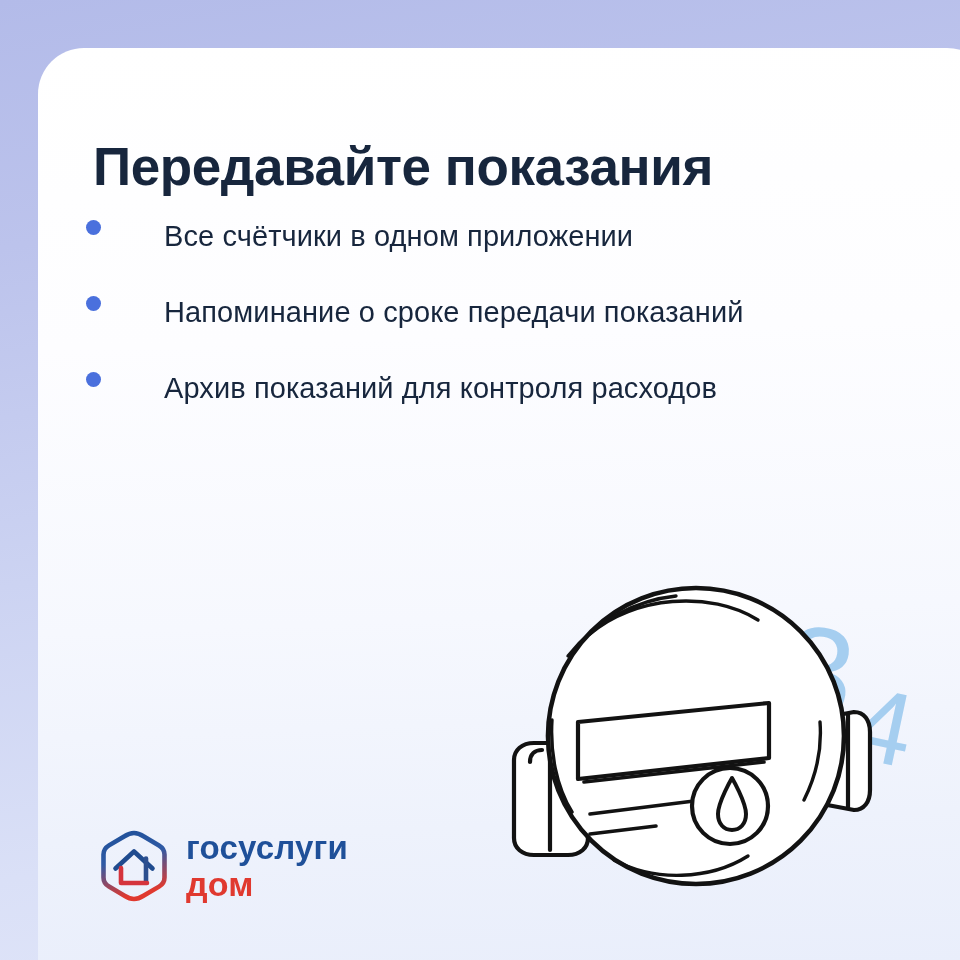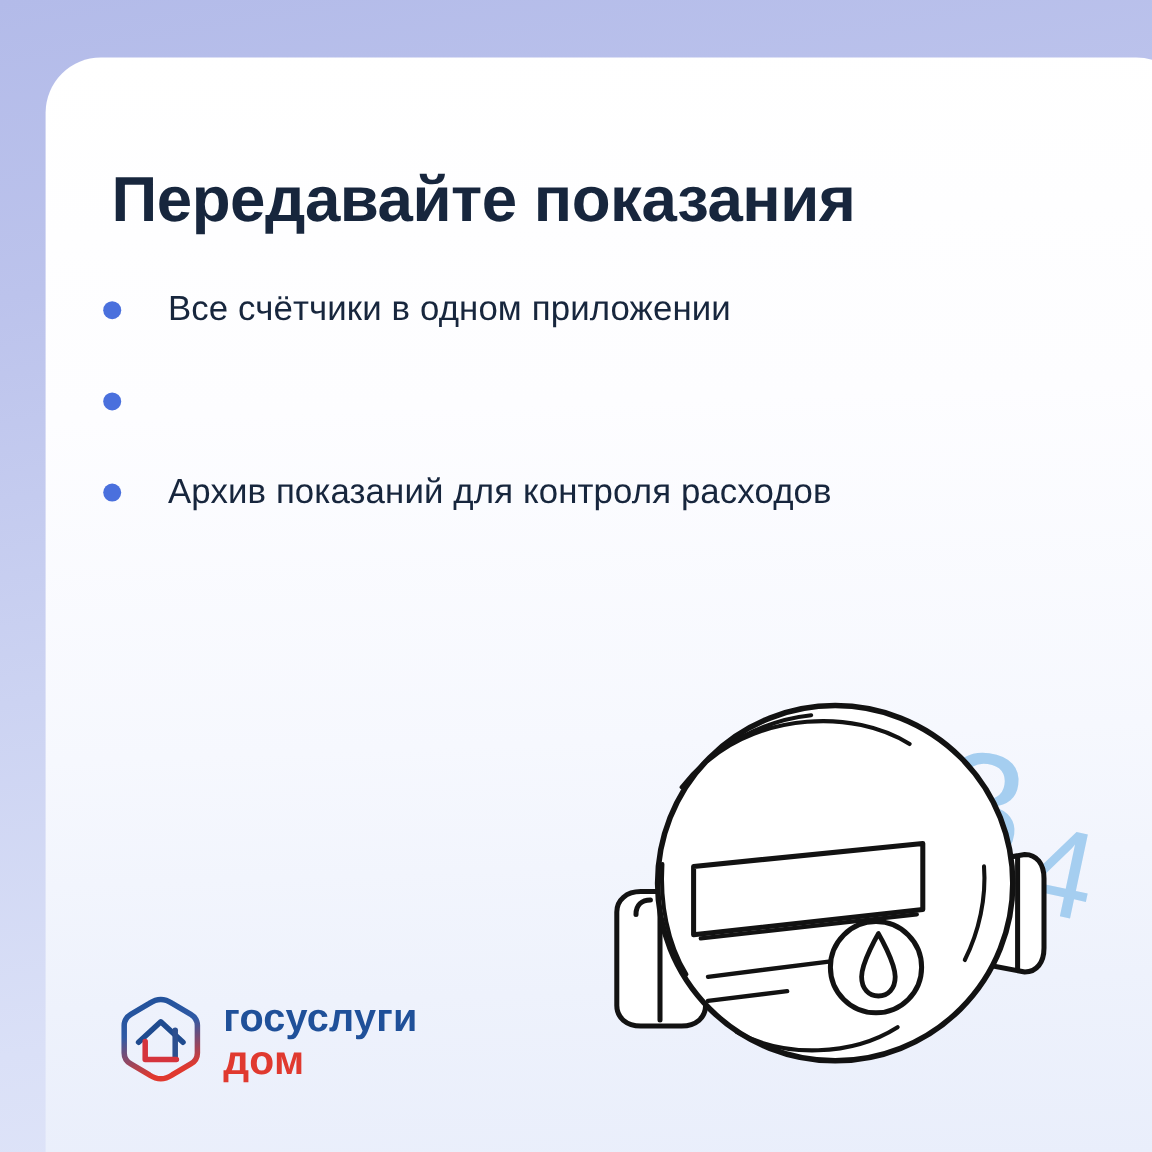--- a/index.html
+++ b/index.html
@@ -43,22 +43,23 @@
 
   
   #bullets {
     position: absolute;
     left: 48px;
     top: 172px;
     width: 810px;
   }
   .bullet-row {
     display: flex;
-    align-items: center;
+    align-items: flex-start;
     height: 76px;
+    gap: 24px;
   }
   .bullet-dot {
     width: 15px;
     height: 15px;
     border-radius: 50%;
     background: #4a70dd;
     flex: 0 0 auto;
     margin-right: 39px;
   }
   .bullet-text {
@@ -118,20 +119,21 @@
 
   <div id="bullets">
 
     <div class="bullet-row">
       <span class="bullet-dot"></span>
       <span class="bullet-text">Все счётчики в одном приложении</span>
     </div>
 
     <div class="bullet-row">
       <span class="bullet-dot"></span>
+      <span class="bullet-text">Напоминание о сроке передачи показаний</span>
     </div>
 
     <div class="bullet-row">
       <span class="bullet-dot"></span>
       <span class="bullet-text">Архив показаний для контроля расходов</span>
     </div>
 
   </div>
 
   <div id="illustration">

